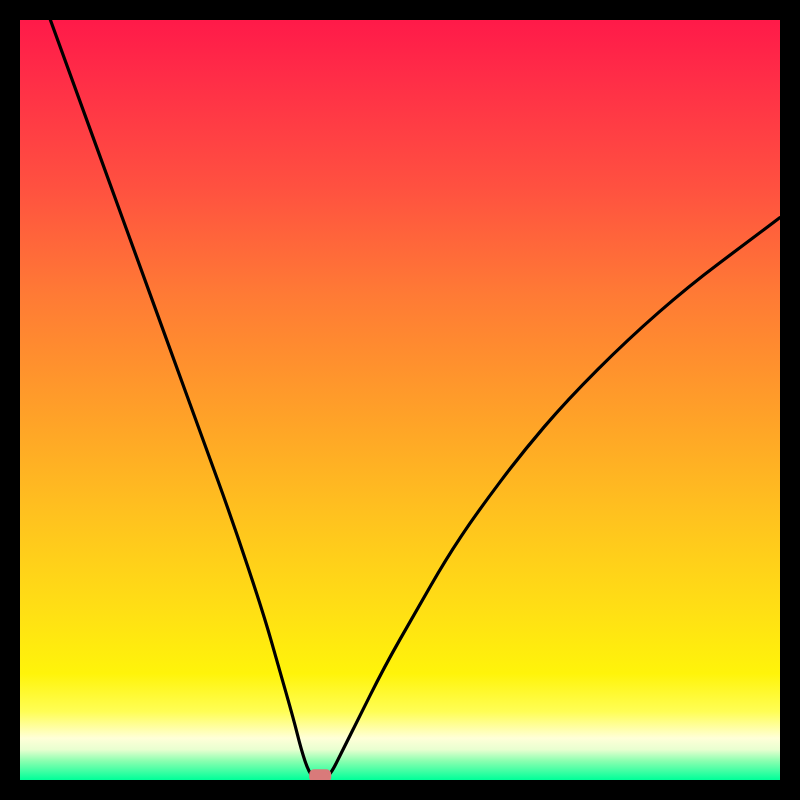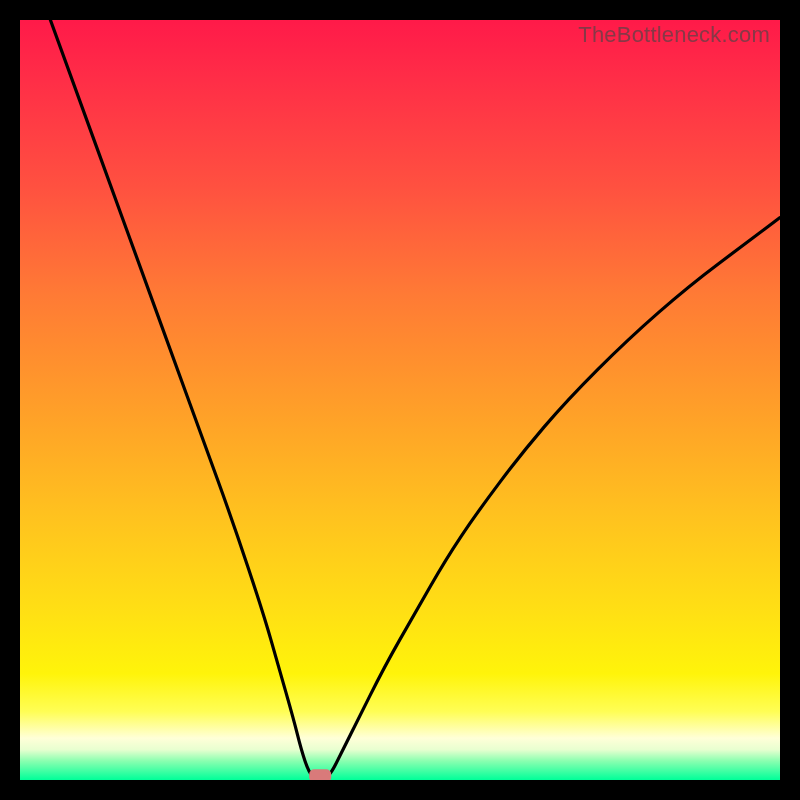--- a/index.html
+++ b/index.html
@@ -60,19 +60,18 @@
     fill: #d97a7a;
     stroke: none;
   }
 </style>
 </head>
 <body>
 
 <div class="frame">
   <div class="plot-area">
     <div class="gradient-bg"></div>
-    <div class="watermark">TheBottleneck.com</div>
     <svg class="curve" viewBox="0 0 760 760" preserveAspectRatio="none">
       <path id="curve-path" fill="none" stroke="#000" stroke-width="3.2" stroke-linecap="round" stroke-linejoin="round" d="M 30.4 0.0 Q 60.8 83.6 76.0 125.4 Q 91.2 167.2 106.4 209.0 Q 121.6 250.8 136.8 292.6 Q 152.0 334.4 167.2 376.2 Q 182.4 418.0 197.6 459.8 Q 212.8 501.6 228.0 547.2 Q 243.2 592.8 250.8 619.4 Q 258.4 646.0 266.0 672.6 Q 273.6 699.2 277.4 714.4 Q 281.2 729.6 285.0 741.0 Q 288.8 752.4 292.6 756.2 Q 296.4 760.0 300.2 760.0 Q 304.0 760.0 307.8 756.2 Q 311.6 752.4 315.4 744.8 Q 319.2 737.2 326.8 722.0 Q 334.4 706.8 349.6 676.4 Q 364.8 646.0 380.0 619.4 Q 395.2 592.8 410.4 566.2 Q 425.6 539.6 440.8 516.8 Q 456.0 494.0 478.8 463.6 Q 501.6 433.2 524.4 406.6 Q 547.2 380.0 577.6 349.6 Q 608.0 319.2 638.4 292.6 Q 668.8 266.0 699.2 243.2 Q 729.6 220.4 744.8 209.0 T 760.0 197.6"></path>
       <rect id="min-marker" class="minimum-marker" rx="5" ry="5" width="22" height="13" x="289.2" y="749.2" fill="#d97a7a"></rect>
     </svg>
   </div>
 </div>
 
 </body></html>

